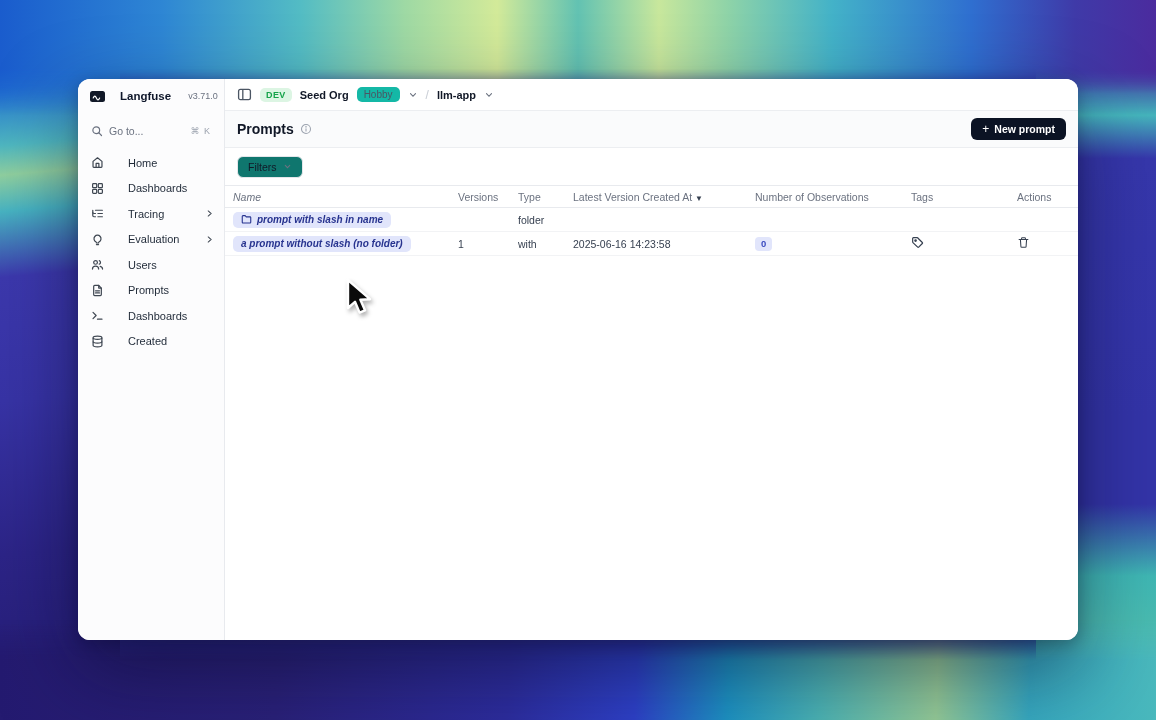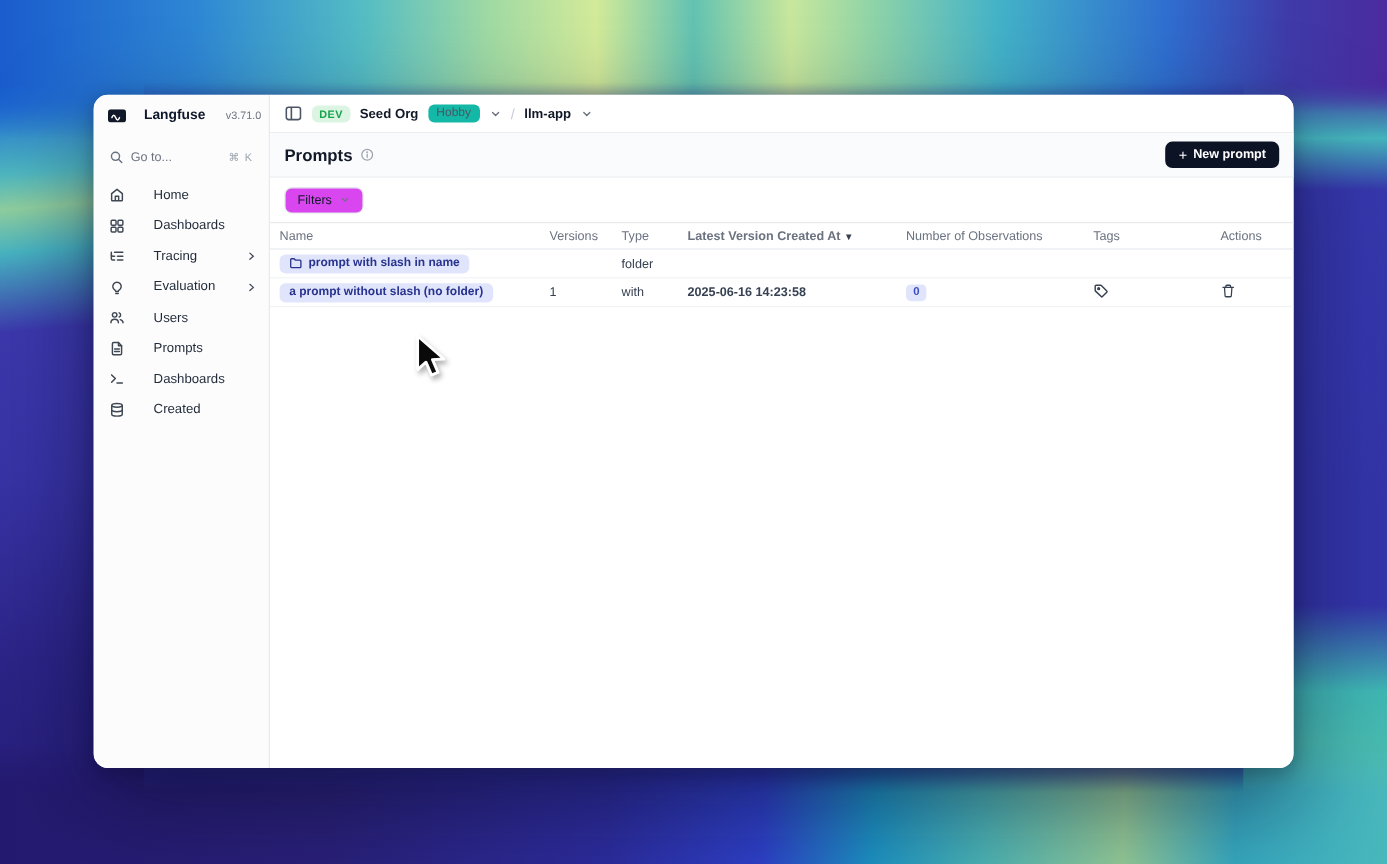--- a/index.html
+++ b/index.html
@@ -80,32 +80,32 @@
     display:flex; align-items:center; padding:0 12px; }
   .page-title { font-size:14px; font-weight:bold; color:#111827; display:flex; align-items:center; gap:6px; }
   .info-icon { color:#9ca3af; display:flex; }
   .new-prompt-btn { margin-left:auto; background:#0b1324; color:#fff; border:none; cursor:pointer;
     font-family:inherit; font-size:10.5px; font-weight:600; padding:5px 11px; border-radius:6px;
     display:flex; align-items:center; gap:5px; }
   .plus-glyph { font-size:12px; font-weight:400; line-height:1; }
 
   .filters-row { height:37px; flex:none; display:flex; align-items:center; padding:0 12px; }
   .filters-btn { display:flex; align-items:center; gap:6px; font-family:inherit; font-size:10.5px;
-    color:#111827; border:1px solid #e4e6ea; background:#d946ef; border-radius:6px;
+    color:#111827; border:1px solid #e4e6ea; background:#0f766e; border-radius:6px;
     padding:4px 10px; cursor:pointer; }
 
   
   .thead { display:flex; align-items:center; height:23px; border-top:1px solid #e8eaee;
     border-bottom:1px solid #e8eaee; color:#6b7280; font-size:10.5px; }
   .trow { display:flex; align-items:center; height:24px; border-bottom:1px solid #f2f3f5;
     color:#374151; font-size:10.5px; cursor:default; }
-  .col-name { flex:1; min-width:0; padding-left:8px; display:flex; align-items:center; }
+  .col-name { flex:1; min-width:0; padding-left:8px; display:flex; align-items:center;font-style:italic; }
   .col-versions { width:60px; flex:none; }
   .col-type { width:55px; flex:none; }
-  .col-created { width:182px; flex:none;font-weight:bold; }
+  .col-created { width:182px; flex:none; }
   .col-obs { width:156px; flex:none; }
   .col-tags { width:106px; flex:none; }
   .col-actions { width:61px; flex:none; }
   .sort-glyph { font-size:8px; margin-left:3px; color:#374151; }
   .name-pill { display:inline-flex; align-items:center; gap:5px; background:#e1e5fb; color:#27338f;
     font-weight:600; font-size:10px; padding:2.5px 8px; border-radius:5px; cursor:pointer; max-width:100%; }
   .name-pill svg { flex:none; }
   .obs-badge { display:inline-block; background:#e1e5fb; color:#3b4cc0; font-size:9.5px;
     font-weight:600; padding:1.5px 6px; border-radius:4px; }
   .icon-btn { display:inline-flex; color:#374151; cursor:pointer; background:none; border:none; padding:0; }

